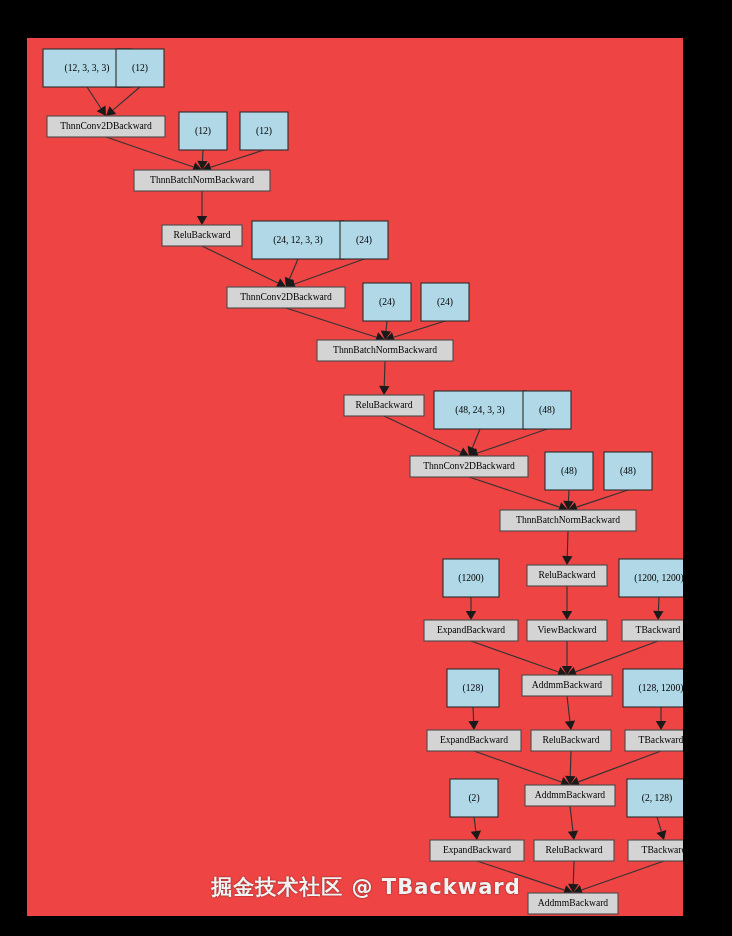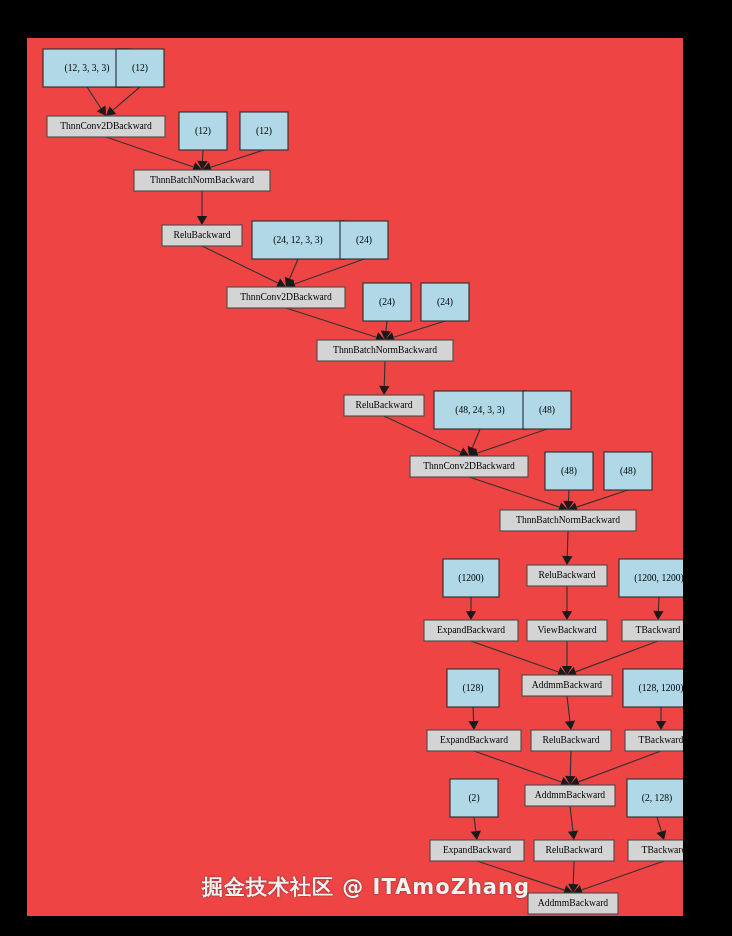--- a/index.html
+++ b/index.html
@@ -387,14 +387,14 @@
             <rect x="601" y="802" width="72" height="21" class="node-rect-op"></rect>
             <text x="637" y="813" class="node-label">TBackward</text>
           </g>
           <g>
             <rect x="501" y="855" width="90" height="21" class="node-rect-op"></rect>
             <text x="546" y="866" class="node-label">AddmmBackward</text>
           </g>
         </g>
     </svg>
   </div>
-  <div id="watermark">掘金技术社区 @ ITAmoZhang</div>
+  <div id="watermark">掘金技术社区 @ TBackward</div>
 </div>
 
 </body></html>

